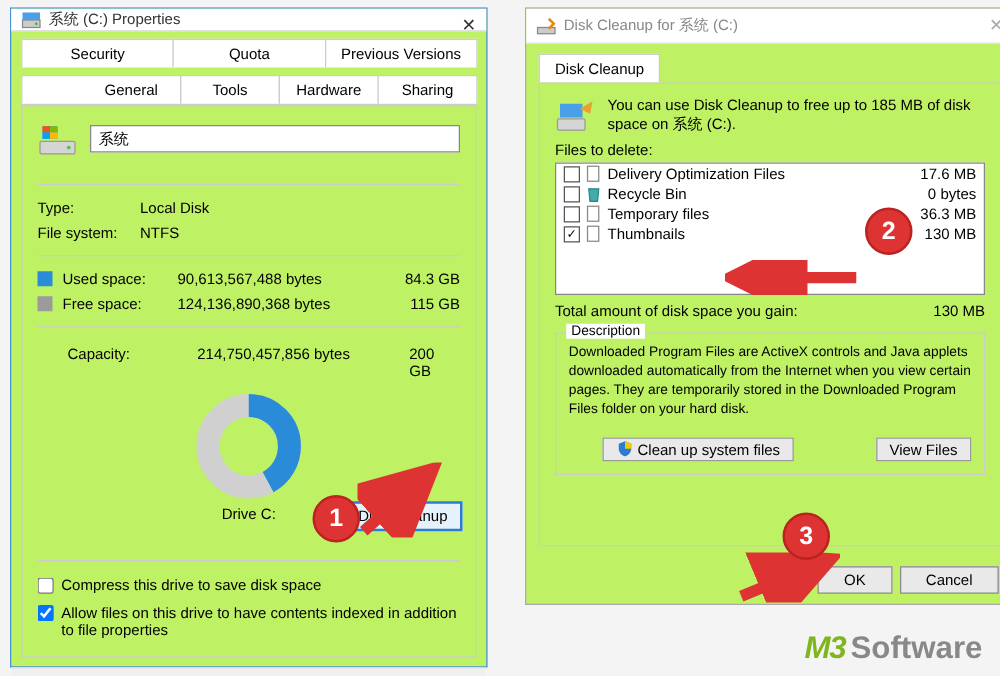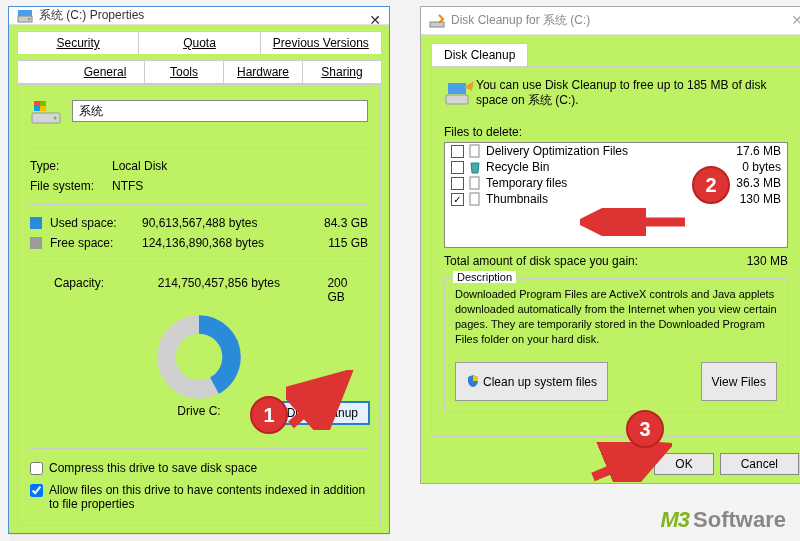--- a/index.html
+++ b/index.html
@@ -10,21 +10,21 @@
 .win.right { left: 420px; top: 6px; width: 392px; height: 478px; border-color: #aaa; }
 
 .titlebar { height: 28px; display: flex; align-items: center; padding: 0 8px; font-size: 12px; color: #333; border-bottom: 1px solid #e0e0e0; background: #fff; position: relative; }
 .right .titlebar { color: #888; }
 .titlebar-icon { width: 16px; height: 16px; margin-right: 6px; }
 .close-x { position: absolute; right: 8px; top: 5px; font-size: 14px; color: #333; cursor: pointer; }
 .right .close-x { color: #aaa; }
 
 .tabs-row { display: flex; border-bottom: 1px solid #ccc; margin: 6px 8px 0 8px; font-size: 12px; }
 .tabs-row.upper { border-bottom: none; }
-.tab { padding: 4px 0; text-align: center; border: 1px solid #ccc; border-bottom: none; background: #fff; margin-right: -1px; cursor: pointer; text-decoration: underline; }
+.tab { padding: 4px 0; text-align: center; border: 1px solid #ccc; border-bottom: none; background: #fff; margin-right: -1px; cursor: pointer; }
 .tab.active { background: #fff; position: relative; z-index: 2; padding-left: 48px; }
 .tabs-row.lower .tab:not(.active) { border-top: 1px solid #ccc; text-align: center; }
 .tab-body { border: 1px solid #ccc; margin: 0 8px 8px 8px; padding: 10px 12px; flex: 1; display: flex; flex-direction: column; font-size: 12px; position: relative; }
 
 .drive-row { display: flex; align-items: center; gap: 10px; margin-bottom: 12px; }
 .drive-icon { width: 32px; height: 32px; }
 .drive-name-input { flex: 1; border: 1px solid #888; padding: 3px 6px; font-size: 12px; }
 
 .kv { display: flex; margin: 3px 0; }
 .kv .k { width: 82px; }
@@ -50,50 +50,50 @@
 
 .btn-row { display: flex; justify-content: flex-end; gap: 6px; padding: 8px; border-top: 1px solid #e5e5e5; background: #f0f0f0; }
 .btn { padding: 3px 20px; font-size: 12px; border: 1px solid #888; background: #e9e9e9; cursor: pointer; }
 .btn.disabled { color: #aaa; border-color: #ccc; }
 
 
 .r-tabs { display: flex; margin: 8px 10px 0 10px; font-size: 12px; }
 .r-tab { border: 1px solid #ccc; border-bottom: none; padding: 4px 12px; background: #fff; }
 .r-body { border: 1px solid #ccc; margin: 0 10px 8px 10px; padding: 10px 12px; flex: 1; display: flex; flex-direction: column; font-size: 12px; }
 
-.info-row { display: flex; margin-bottom: 16px; align-items: center; }
+.info-row { display: flex; gap: 10px; margin-bottom: 4px; }
 .cleanup-icon { width: 32px; height: 32px; flex-shrink: 0; }
 
 .file-list { border: 1px solid #888; background: #fff; height: 106px; overflow: hidden; }
 .fl-row { display: flex; align-items: center; padding: 1px 6px; gap: 4px; }
 .fl-row .fl-cb { width: 13px; height: 13px; border: 1px solid #555; }
 .fl-row .fl-cb.checked::after { content: "✓"; font-size: 10px; line-height: 11px; display: block; text-align: center; }
 .fl-row .fl-icon { width: 14px; height: 14px; }
 .fl-row .fl-name { flex: 1; }
 .fl-row .fl-size { width: 60px; text-align: right; }
 
 .total-row { display: flex; margin: 6px 0; }
 .total-row .lab { flex: 1; }
 
 .desc-group { border: 1px solid #ccc; padding: 8px 10px 10px 10px; margin-top: 4px; position: relative; }
 .desc-group .legend { position: absolute; top: -8px; left: 8px; background: #fff; padding: 0 4px; font-size: 11px; }
 .desc-text { font-size: 11px; line-height: 1.35; margin-bottom: 16px; }
 
-.sysfiles-btn, .viewfiles-btn { padding: 11px 10px; font-size: 12px; border: 1px solid #999; background: #e9e9e9; cursor: pointer; }
+.sysfiles-btn, .viewfiles-btn { padding: 1px 10px; font-size: 12px; border: 1px solid #999; background: #e9e9e9; cursor: pointer; margin-left: 27px; }
 .sysfiles-row { display: flex; justify-content: space-between; }
 .shield { width: 14px; height: 14px; vertical-align: -2px; margin-right: 3px; }
 
 .r-btn-row { display: flex; justify-content: flex-end; gap: 6px; padding: 8px 12px; }
 
 
 .annot-circle { position: absolute; width: 38px; height: 38px; border-radius: 50%; background: #d33; color: #fff; font-size: 20px; font-weight: bold; display: flex; align-items: center; justify-content: center; border: 2px solid #b22; z-index: 50; }
 .arrow { position: absolute; z-index: 49; }
 
 
-.watermark { position: absolute; right: 14px; bottom: 8px; font-size: 22px; font-weight: bold; }
+.watermark { position: absolute; right: 14px; bottom: 8px; font-size: 25px; font-weight: bold; }
 .watermark .m3 { color: #7fb51d; font-style: italic; letter-spacing: -1px; }
 .watermark .sw { color: #888; margin-left: 4px; font-weight: 600; }
 
 
 .tabs-row.upper .tab { flex: 1; }
 .tabs-row.lower .tab { flex: 1; }
 </style>
 </head>
 <body>
 

